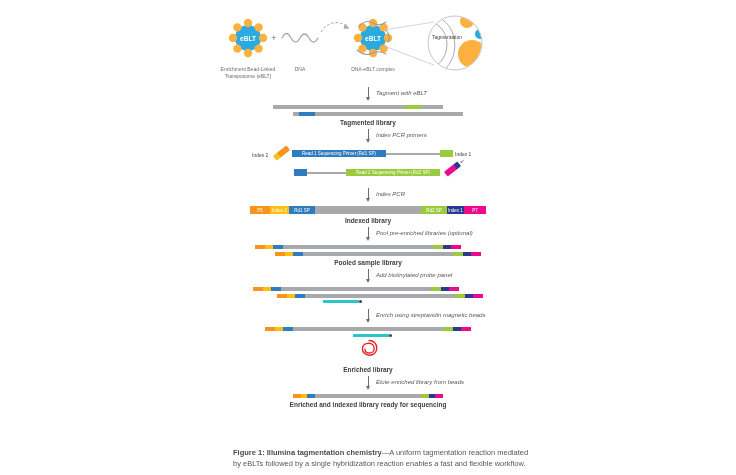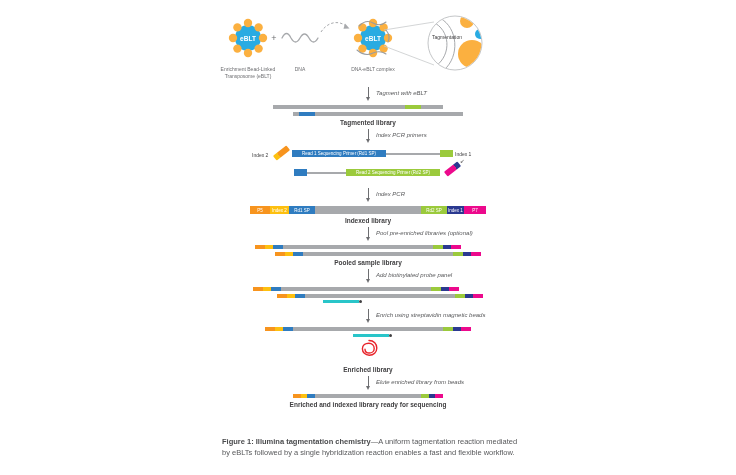--- a/index.html
+++ b/index.html
@@ -80,21 +80,21 @@
   .probe{position:absolute;width:36px;height:3px;background:#29c5c9;}
   .hyb .probe{left:70px;top:13px;}
   .biotin-dot{position:absolute;right:-3px;top:-0.5px;width:3.5px;height:3.5px;border-radius:50%;background:#414042;}
 
   .enr{position:relative;width:230px;height:36px;}
   .enr .b1{position:absolute;left:12px;top:0;}
   .enr .probe{left:100px;top:7px;}
   .coil{position:absolute;left:106px;top:11px;}
 
   
-  .caption{position:absolute;left:221px;top:436px;width:302px;margin:1px;font-size:7.5px;
+  .caption{position:absolute;left:221px;top:436px;width:302px;margin:12px;font-size:7.5px;
            line-height:1.4;color:#58595b;}
   .cap-bold{font-weight:bold;color:#4a4b4d;}
 </style>
 </head>
 <body>
 
 <div class="page">
   <div class="figure">
 
     <svg width="300" height="74" viewBox="0 0 300 74">

